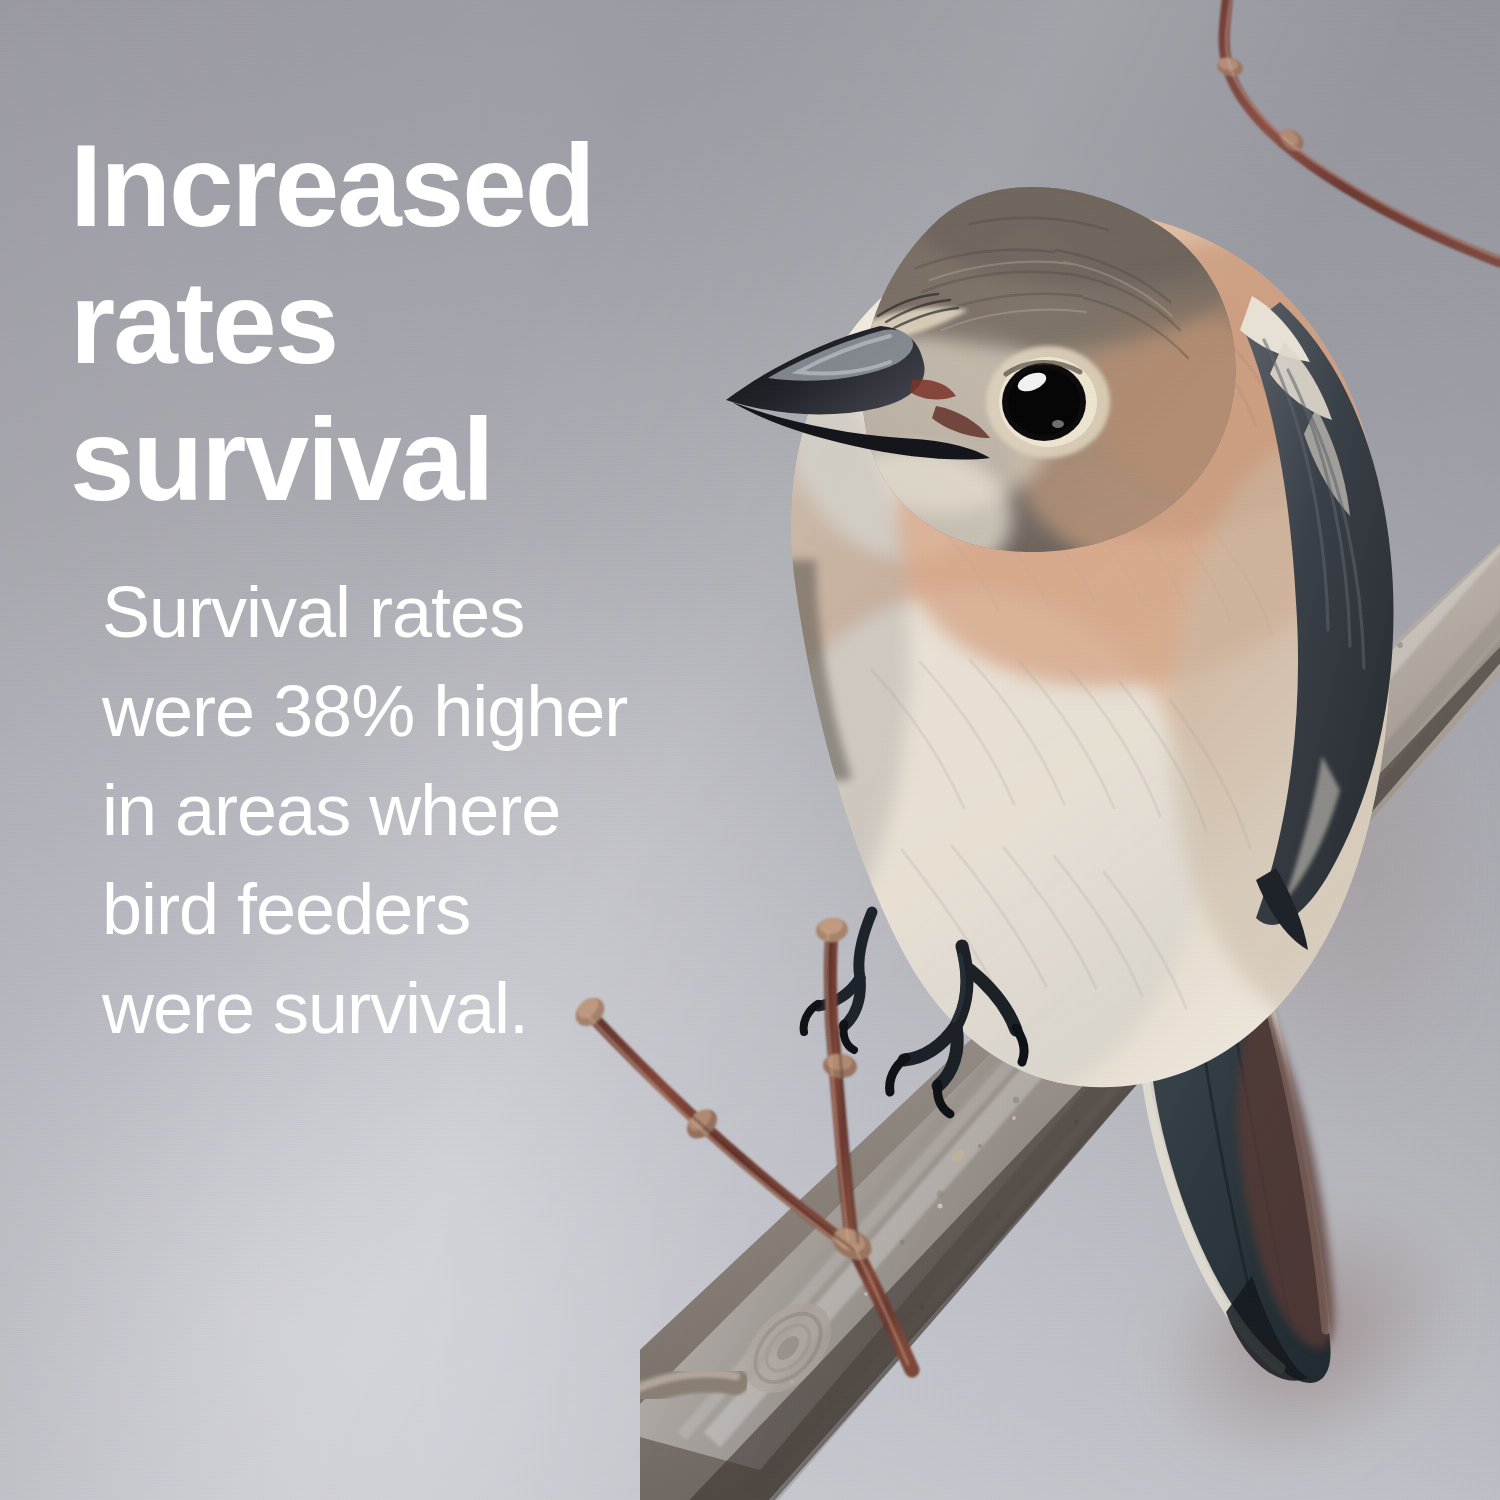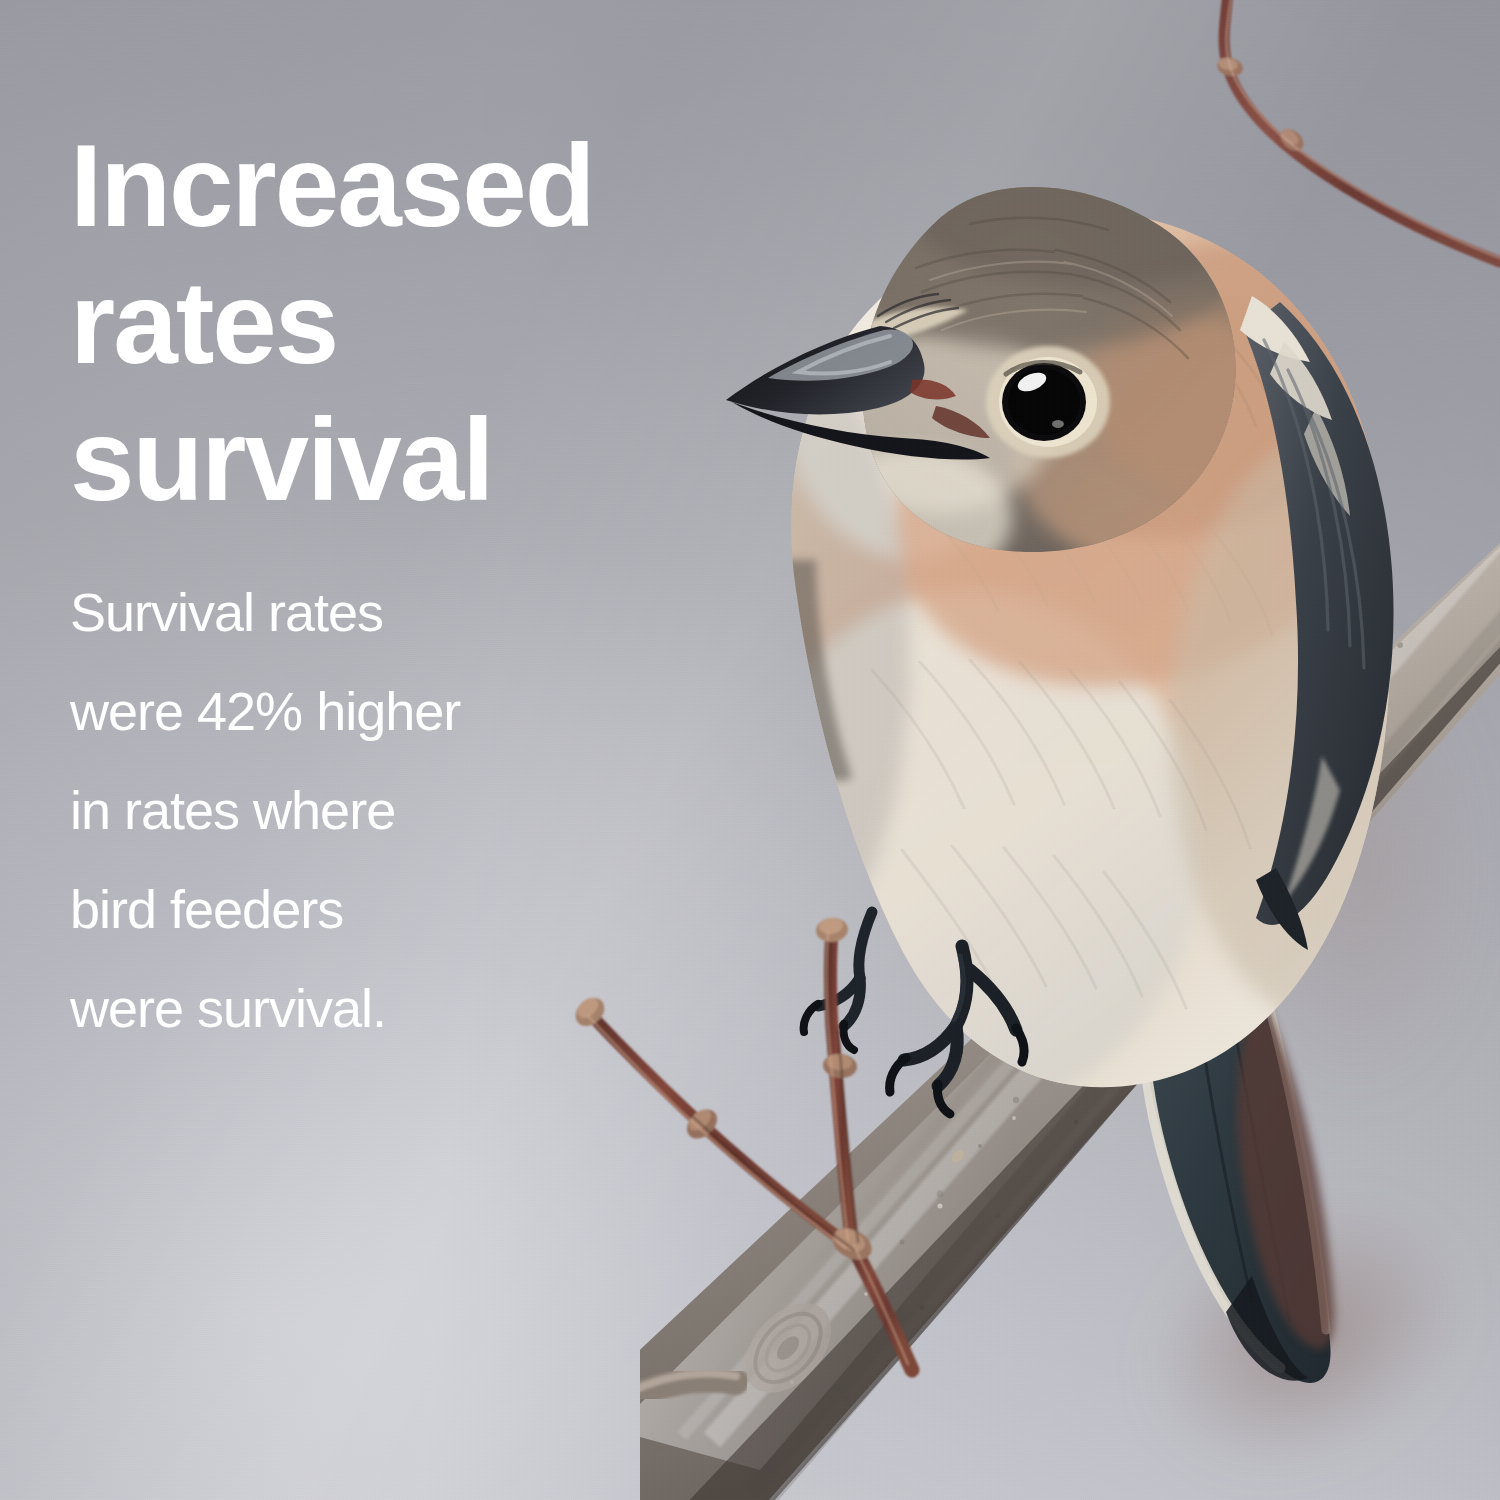--- a/index.html
+++ b/index.html
@@ -73,25 +73,26 @@
     font-size:116px;
     line-height:137px;
     font-weight:700;
     color:#ffffff;
     letter-spacing:-2.0px;
     text-rendering:optimizeLegibility;
   }
   .headline .hl{ display:block; }
   .body{
     margin-top:34px;
-    font-size:54px;
+    font-size:72px;
     line-height:99px;
     font-weight:400;
     color:#ffffff;
     letter-spacing:-1.0px;
+    margin-left:32px;
   }
   .body .bl{ display:block; white-space:nowrap; }
 </style>
 </head>
 <body>
 
 <div class="stage">
 
   <div class="bg-base"></div>
   <div class="bg-sheen"></div>
@@ -535,21 +536,21 @@
   <div class="text-col">
 
     <div class="headline">
       <span class="hl">Increased</span>
       <span class="hl">rates</span>
       <span class="hl">survival</span>
     </div>
 
     <div class="body">
       <span class="bl">Survival rates</span>
-      <span class="bl">were 42% higher</span>
-      <span class="bl">in rates where</span>
+      <span class="bl">were 38% higher</span>
+      <span class="bl">in areas where</span>
       <span class="bl">bird feeders</span>
       <span class="bl">were survival.</span>
     </div>
 
   </div>
 
 </div>
 
 </body></html>

